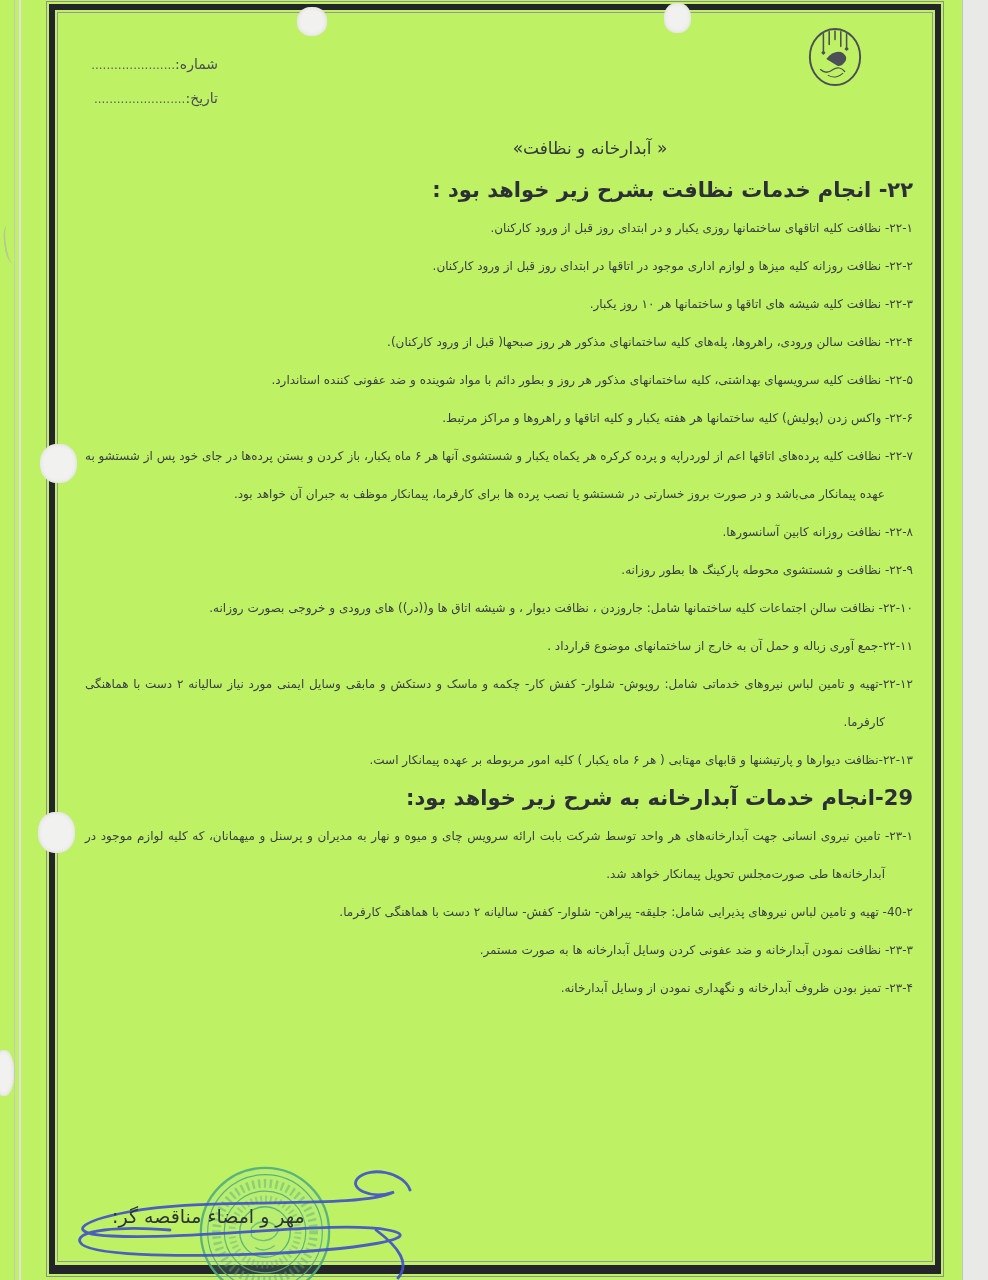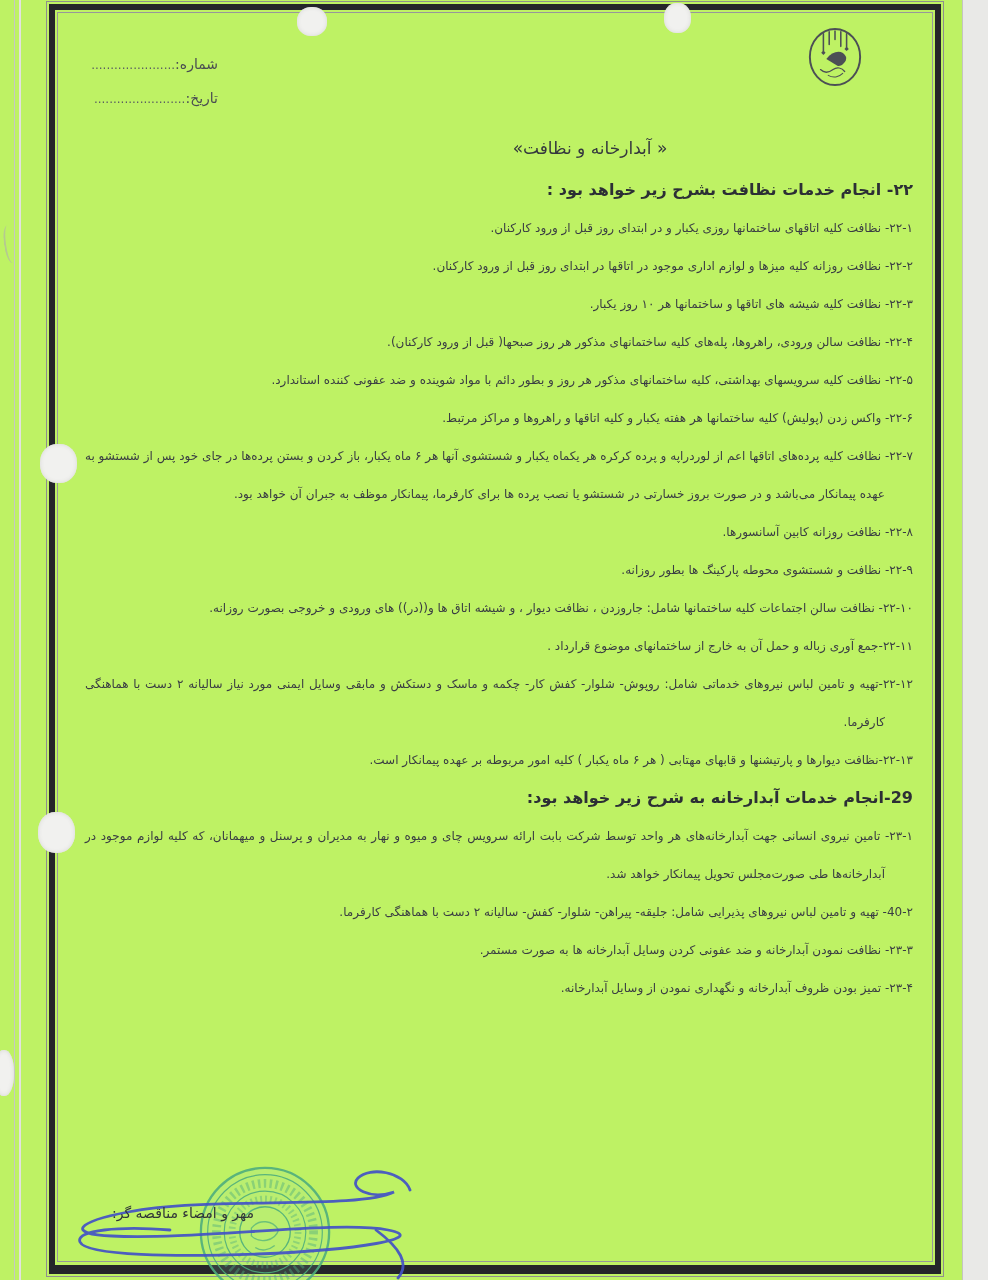--- a/index.html
+++ b/index.html
@@ -33,25 +33,25 @@
   .meta{position:absolute;left:68px;top:48px;width:150px;direction:rtl;z-index:2;}
   .meta-row{line-height:33px;font-size:14px;color:#4a4d52;white-space:nowrap;overflow:hidden;text-align:right;}
   .meta-label{letter-spacing:0;}
   .meta-dots{font-size:12px;letter-spacing:.5px;color:#5a5d62;}
   
   .emblem{position:absolute;left:806px;top:24px;z-index:2;}
   
   .doc-title{position:absolute;left:0;right:0;top:138px;text-align:center;transform:translateX(96px);
     direction:rtl;font-size:17px;color:#35383e;z-index:2;}
   .content{position:absolute;left:85px;top:171px;width:828px;direction:rtl;z-index:2;}
-  .heading{font-weight:bold;font-size:16px;line-height:38px;color:#2c2f35;text-align:right;}
+  .heading{font-weight:bold;font-size:21px;line-height:38px;color:#2c2f35;text-align:right;}
   .item{font-size:12px;line-height:38px;text-align:justify;text-justify:inter-word;
     padding-right:28px;text-indent:-28px;color:var(--ink);}
   
-  .sig-label{position:absolute;left:112px;top:1205px;direction:rtl;font-size:14px;color:#2f3338;z-index:8;white-space:nowrap;}
+  .sig-label{position:absolute;left:112px;top:1205px;direction:rtl;font-size:19px;color:#2f3338;z-index:8;white-space:nowrap;}
   .stamp{position:absolute;left:197px;top:1164px;z-index:6;opacity:.9;}
   .signature{position:absolute;left:58px;top:1168px;z-index:7;opacity:.92;}
 </style>
 </head>
 <body>
 
 <div class="page">
 
   <div class="edge-line-1"></div>
   <div class="edge-line-2"></div>

